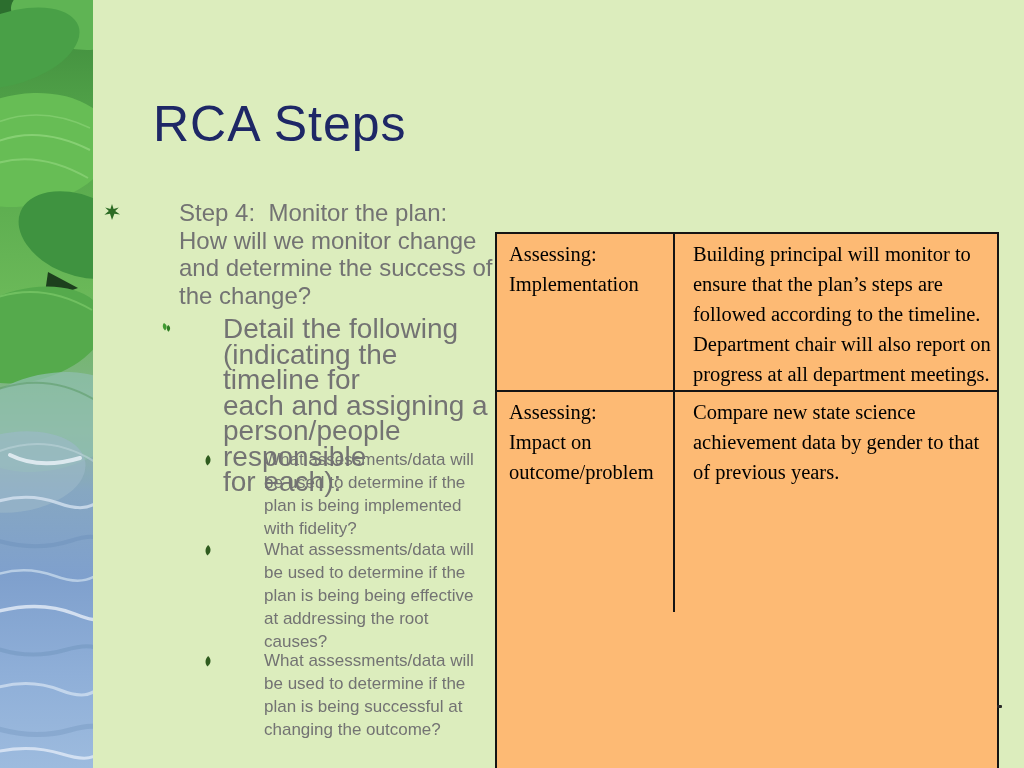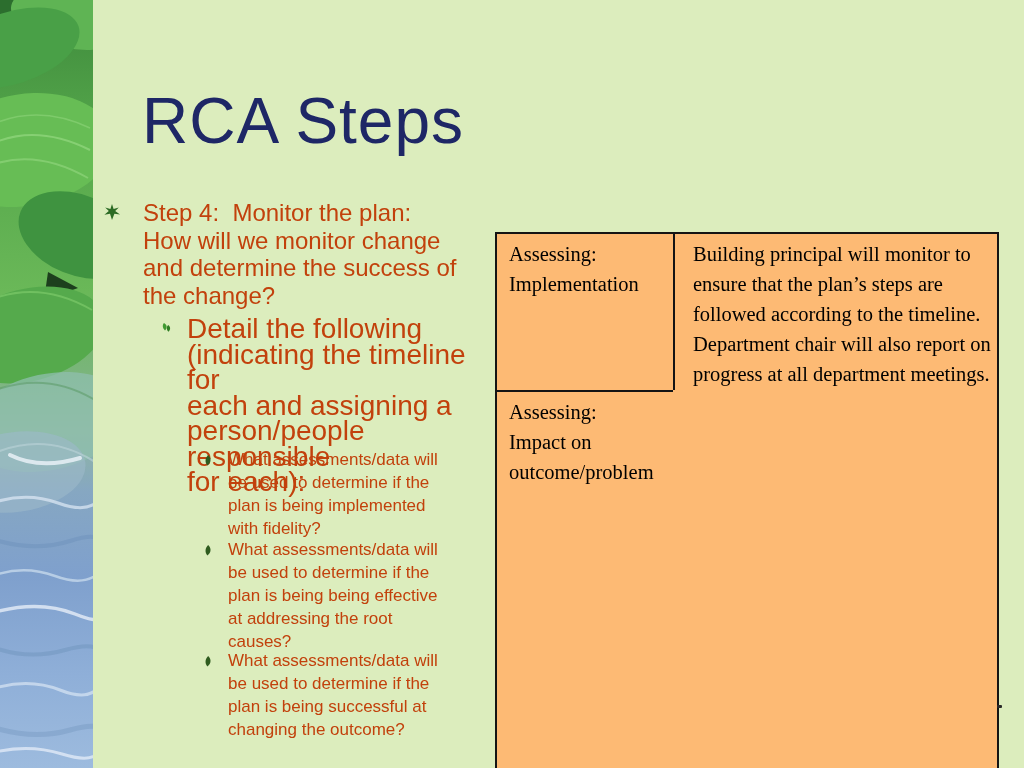--- a/index.html
+++ b/index.html
@@ -3,27 +3,27 @@
 <meta charset="utf-8">
 <style>
   html,body { margin:0; padding:0; }
   .slide {
     position:relative; width:1024px; height:768px; overflow:hidden;
     background:#dcedbd;
     font-family:"Liberation Sans", sans-serif;
   }
   .strip { position:absolute; left:0; top:0; }
   .title {
-    position:absolute; left:138px; top:80px; margin:4px;
-    font-size:64px; font-weight:400; letter-spacing:1px;
+    position:absolute; left:138px; top:80px; margin:15px;
+    font-size:50px; font-weight:400; letter-spacing:1px;
     color:#1e2766; white-space:pre;
   }
   .bullet { position:absolute; display:flex; align-items:flex-start; }
   .bicon { flex:0 0 auto; display:block; }
-  .btext { white-space:pre-wrap; color:#c2410c; }
+  .btext { white-space:pre-wrap; color:#737373;margin-left:36px; }
   .lv1 .bicon { width:39px; padding-top:5px; }
   .lv1 .btext { font-size:24px; line-height:27.5px; }
   .lv2 .bicon { width:27px; padding-top:4px; padding-left:2px; }
   .lv2 .btext { font-size:28px; line-height:25.5px; }
   .lv3 .bicon { width:25px; padding-top:4px; padding-left:2px; }
   .lv3 .btext { font-size:17px; line-height:23px; }
   .rca-table {
     position:absolute; left:495px; top:232px; width:504px; height:592px;
     box-sizing:border-box; background:#fdba74; border:2px solid #141414;
     display:grid; grid-template-columns:176px 1fr; grid-template-rows:156px 222px 1fr;
@@ -157,17 +157,20 @@
     <div class="cell c1">Assessing:
 Implementation</div>
     <div class="cell c2">Building principal will monitor to
 ensure that the plan’s steps are
 followed according to the timeline.
 Department chair will also report on
 progress at all department meetings.</div>
     <div class="cell c1 rnext">Assessing:
 Impact on
 outcome/problem</div>
+    <div class="cell c2 rnext">Compare new state science
+achievement data by gender to that
+of previous years.</div>
   </div>
 
   <span class="stray-dot"></span>
 
 </div>
 
 </body></html>

